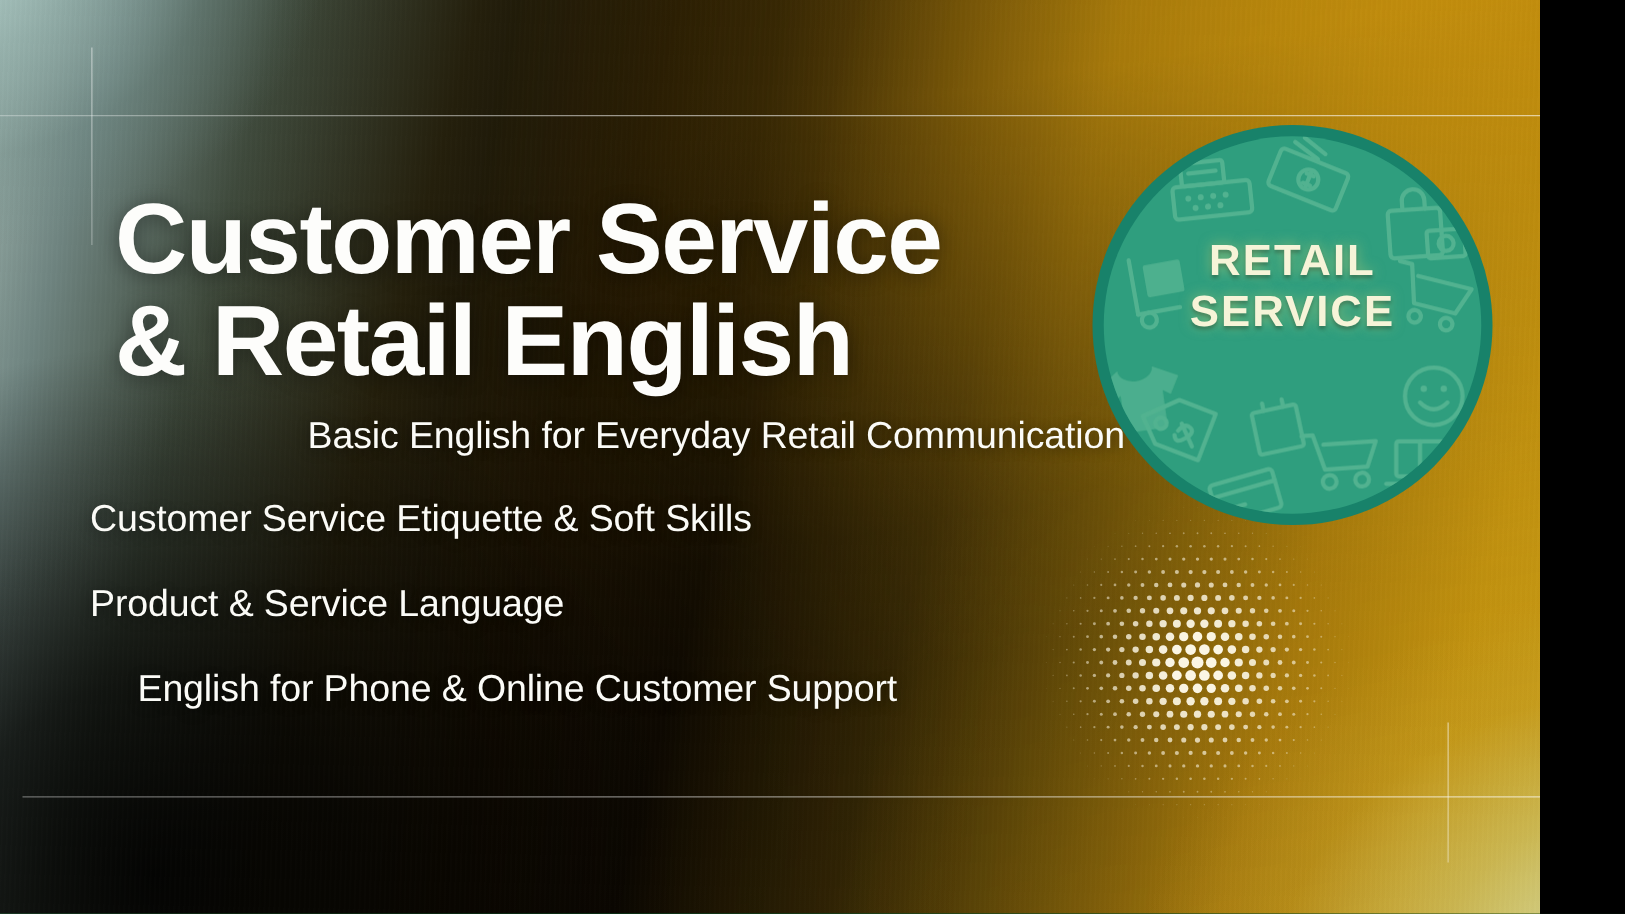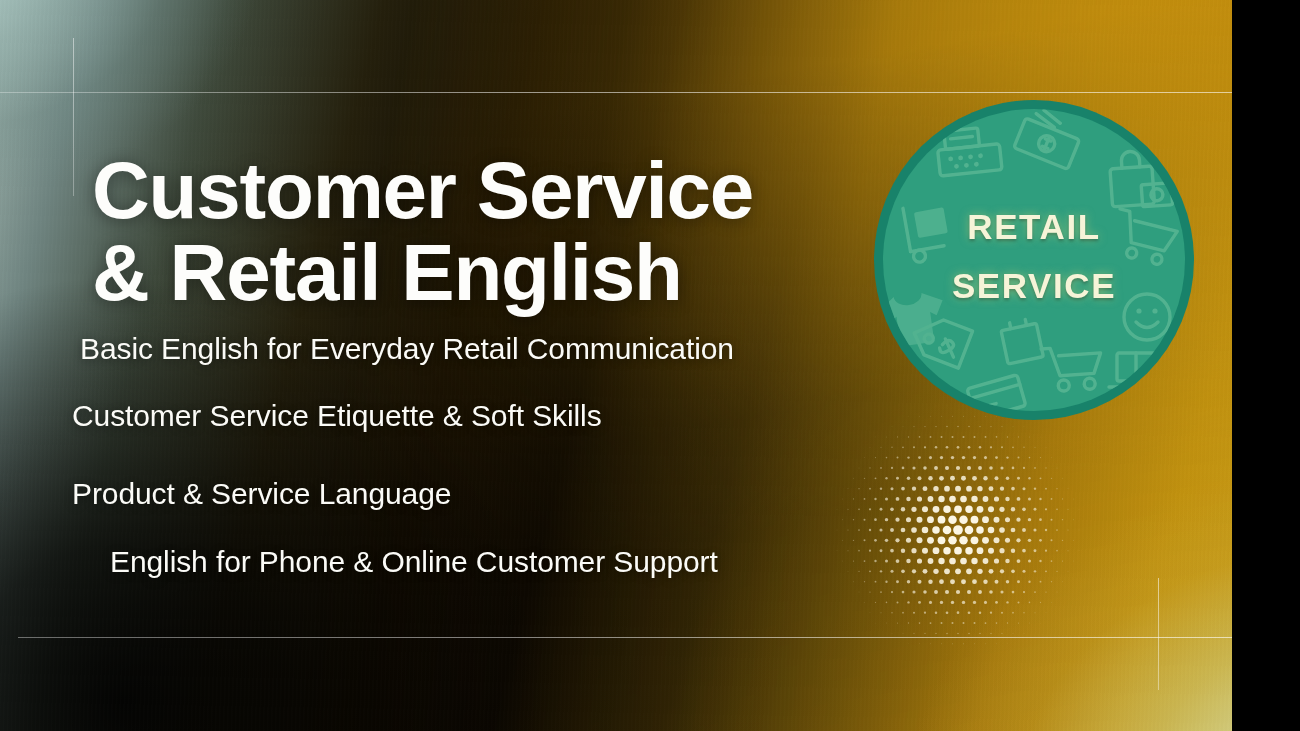--- a/index.html
+++ b/index.html
@@ -130,22 +130,22 @@
   }
   .topic-item {
     color: #fbfbf7;
     font-size: 30px;
     font-weight: 400;
     line-height: 1.0;
     letter-spacing: -0.1px;
     text-shadow: 0 2px 10px rgba(0,0,0,0.45);
     white-space: nowrap;
   }
-  .topic-item.i0 { padding-left: 10px; margin-bottom: 37px; }
-  .topic-item.i1 { padding-left:  2px; margin-bottom: 48px; }
+  .topic-item.i0 { padding-left: 10px; margin-bottom: 37px; text-align: right; }
+  .topic-item.i1 { padding-left:  2px; margin-bottom: 38px; }
   .topic-item.i2 { padding-left:  2px; margin-bottom: 38px; }
   .topic-item.i3 { padding-left:  2px; margin-bottom: 20px; margin-left: 38px; }
   .topic-item.i4 { padding-left:  2px; margin-bottom: 0; }
 
   
   .website-url {
     position: absolute;
     left: 775px;
     top: 638px;
     font-size: 30px;
@@ -181,21 +181,21 @@
     width: 326px;
     text-align: center;
     color: #f6f4d8;
     font-weight: 700;
     font-size: 35px;
     line-height: 1.16;
     letter-spacing: 1.6px;
     text-shadow: 0 0 10px rgba(210,215,120,0.55),
                  0 2px 3px rgba(20,70,55,0.55);
   }
-  .badge-text .bl { display: block; white-space: nowrap; margin-top: 18px; }
+  .badge-text .bl { display: block; white-space: nowrap; }
   .badge-text .bl.wide { letter-spacing: 0.6px; font-size: 36px; }
 </style>
 </head>
 <body>
 
 <div id="slide">
 
   <div class="bg-base"></div>
   <div class="bg-gold"></div>
   <div class="bg-corner-teal"></div>

